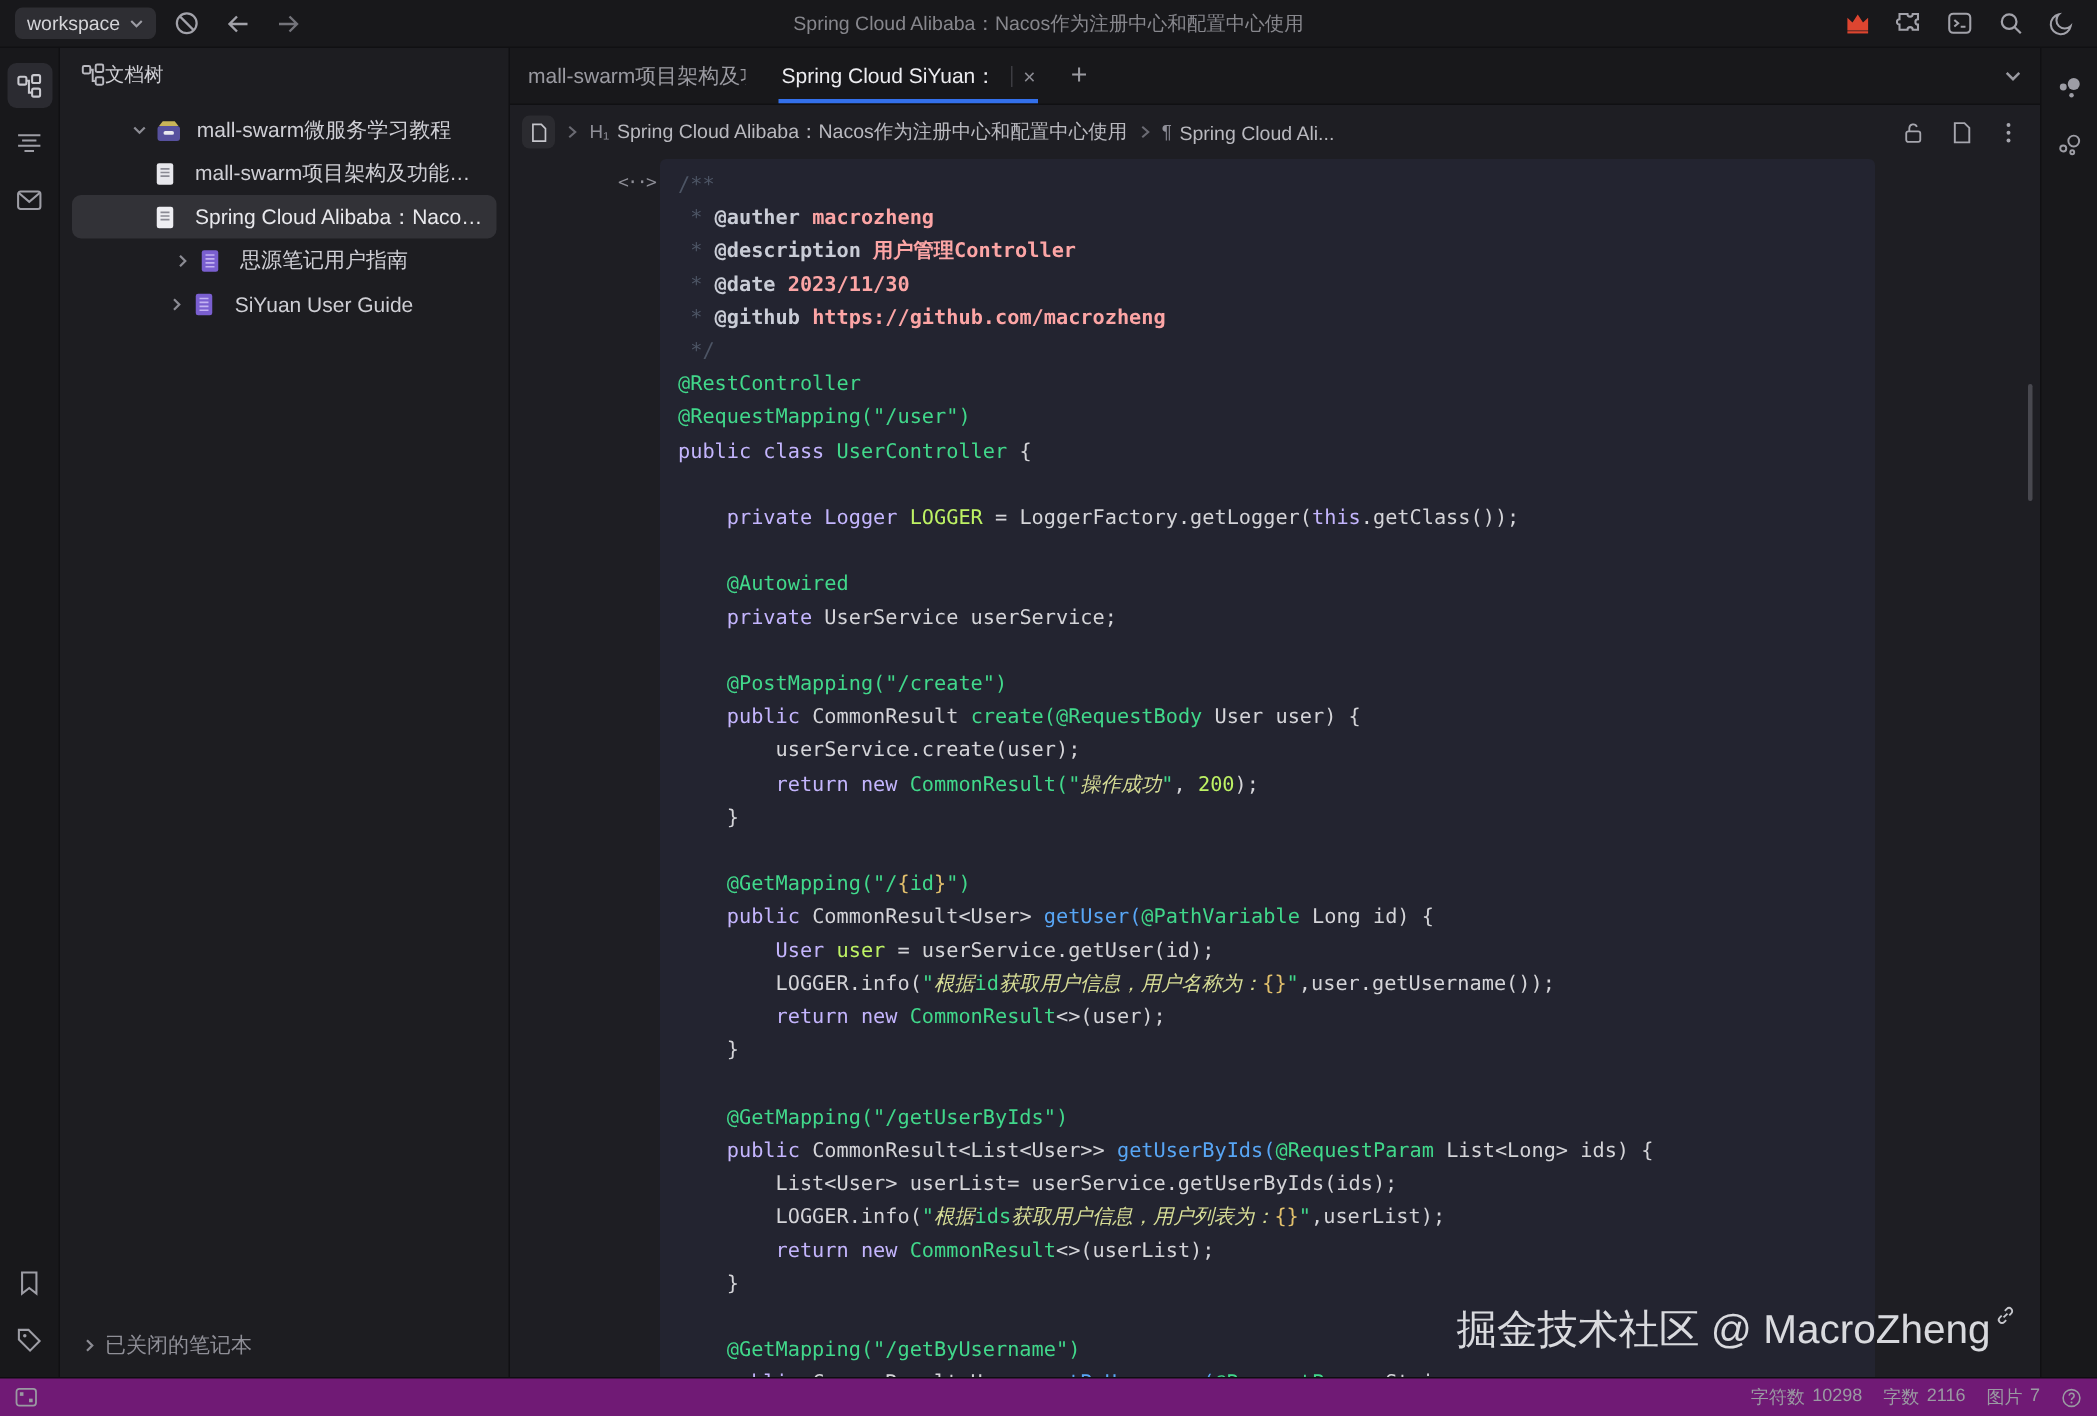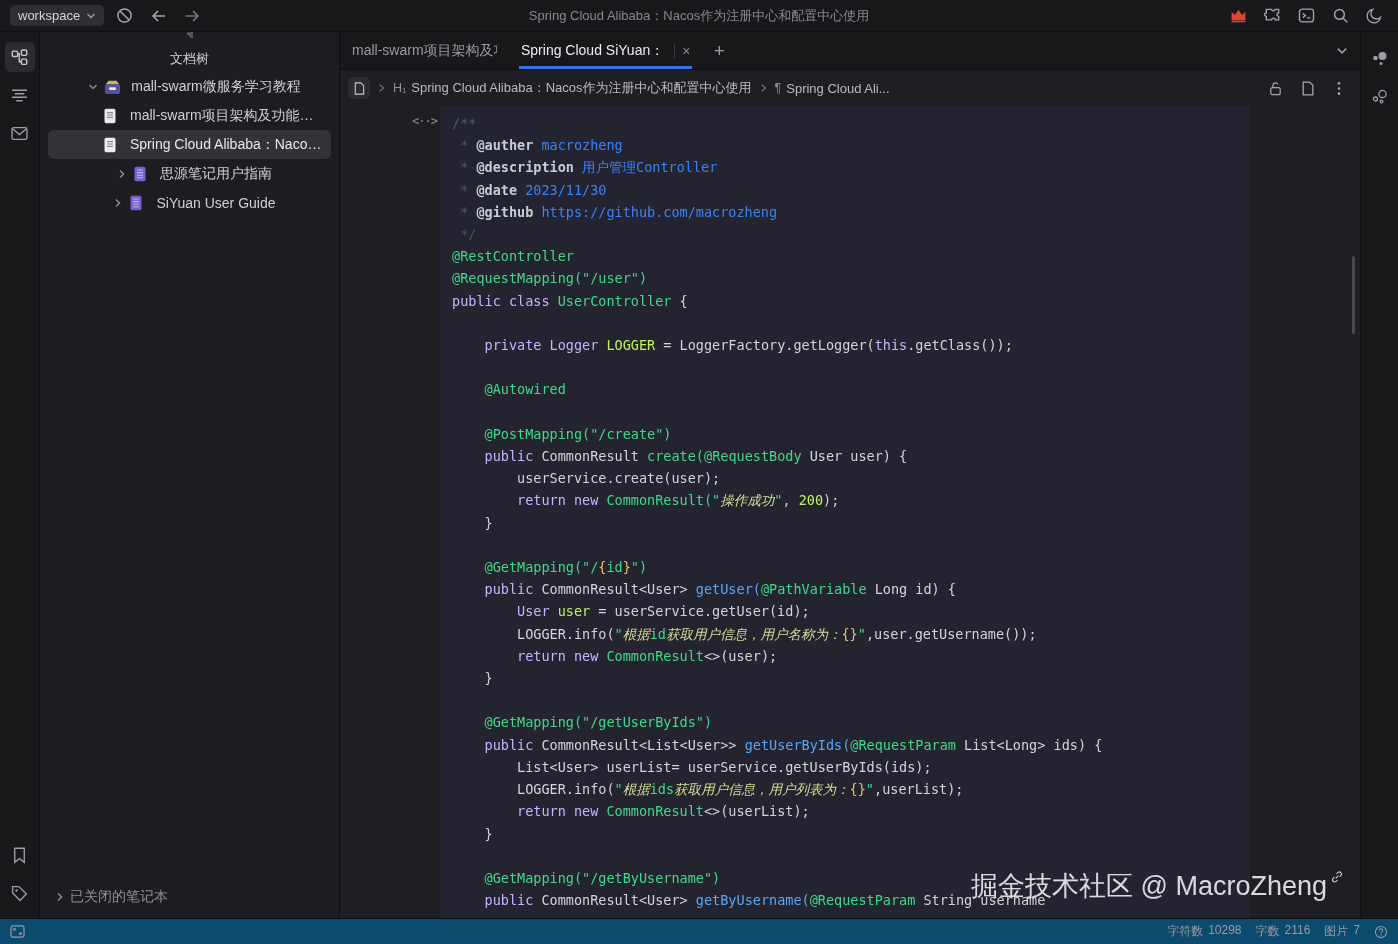--- a/index.html
+++ b/index.html
@@ -25,21 +25,21 @@
   .dock-ic { width:30px; height:30px; display:flex; align-items:center; justify-content:center;
              color:#9d9da5; border-radius:6px; margin:4px 0; cursor:pointer; }
   .dock-ic.active { background:#2b2b31; color:#c9c9cf; }
   .dock-spacer { flex:1; }
   .dock-right { position:absolute; right:0; top:32px; bottom:26px; width:38px; background:#18181b;
                 border-left:1px solid #101013; display:flex; flex-direction:column; align-items:center; padding:8px 0; }
 
   
   .filetree { position:absolute; left:40px; top:32px; bottom:26px; width:300px; background:#1d1d21;
               border-right:1px solid #101013; display:flex; flex-direction:column; }
-  .ft-header { display:flex; align-items:center; gap:12px; height:36px; padding:0 14px; color:#cfcfd4; font-size:13px;flex-direction:column; }
+  .ft-header { display:flex; align-items:center; gap:0; height:36px; padding:0 14px; color:#cfcfd4; font-size:13px; }
   .ft-header svg { color:#b9b9c0; }
   .ft-body { flex:1; padding:4px 8px; }
   .ft-row { display:flex; align-items:center; height:29px; border-radius:6px; color:#cfcfd5;
             font-size:14px; cursor:pointer; padding-right:6px; white-space:nowrap; overflow:hidden;justify-content:center; }
   .ft-row.selected { background:#323237; color:#e8e8ec; }
   .ft-chev { width:22px; display:flex; justify-content:center; color:#8b8b93; flex:0 0 22px; }
   .ft-ind0 { padding-left:10px; } .ft-ind1 { padding-left:55px; }
   .ft-icon { width:18px; margin-right:9px; display:flex; flex:0 0 18px; }
   .ft-label { overflow:hidden; text-overflow:ellipsis; }
   .ft-footer { height:34px; display:flex; align-items:center; color:#8f8f97; font-size:14px;
@@ -72,37 +72,37 @@
               color:#a6a6ae; border-radius:4px; cursor:pointer; }
 
   .content { flex:1; position:relative; overflow:hidden; }
   .gutter-ic { position:absolute; left:72px; top:8px; color:#8f8f97; font-size:12px;
                font-family:"DejaVu Sans Mono", monospace; letter-spacing:-1px; cursor:pointer; }
   .codeblock { position:absolute; left:100px; top:0; width:810px; bottom:-40px; background:#232430;
                border-radius:4px; padding:6px 12px; cursor:text; }
   .code-line { font-family:"DejaVu Sans Mono", monospace; font-size:13.5px; line-height:22.2px;
                white-space:pre; color:#d4d4d8; }
   .tk-c  { color:#4d5565; }
-  .tk-cv { color:#3b82f6; }
+  .tk-cv { color:#fca5a5;font-weight:bold; }
   .tk-t  { color:#c9ccd6; font-weight:bold;margin-top:19px; }
   .tk-g  { color:#41d88b; }
   .tk-gc { color:#d7dd96;font-style:italic; }
   .tk-y  { color:#e2c06c; }
   .tk-p  { color:#c4b5fd; }
   .tk-m  { color:#bef264; }
   .tk-b  { color:#58a6f5; }
   .tk-w  { color:#d4d4d8; }
   .scroll-thumb { position:absolute; right:5px; top:150px; width:3px; height:78px; background:#48484f; border-radius:2px; cursor:pointer; }
 
   .watermark { position:absolute; right:16px; bottom:14px; color:#e3e4e8; font-size:27px;
                display:flex; align-items:flex-start; gap:3px; opacity:.95; pointer-events:none; }
   .wm-link { margin-top:2px; color:#d0d1d6; }
 
   
-  .statusbar { position:absolute; left:0; right:0; bottom:0; height:26px; background:#0c4a6e;
+  .statusbar { position:absolute; left:0; right:0; bottom:0; height:26px; background:#701a75;
                border-top:1px solid #0e0e10; display:flex; align-items:center; padding:0 10px;
                color:#9a9aa2; font-size:12px; }
   .sb-right { margin-left:auto; display:flex; align-items:center; gap:14px; }
   .sb-pair { display:flex; gap:5px; }
   .sb-help { display:flex; color:#9a9aa2; cursor:pointer; }
   svg { display:block; }
 </style>
 </head>
 <body>
 
@@ -362,20 +362,21 @@
           <div class="code-line"><span class="tk-c"> * </span><span class="tk-t">@date</span><span class="tk-cv"> 2023/11/30</span></div>
           <div class="code-line"><span class="tk-c"> * </span><span class="tk-t">@github</span><span class="tk-cv"> https://github.com/macrozheng</span></div>
           <div class="code-line"><span class="tk-c"> */</span></div>
           <div class="code-line"><span class="tk-g">@RestController</span></div>
           <div class="code-line"><span class="tk-g">@RequestMapping("/user")</span></div>
           <div class="code-line"><span class="tk-p">public class </span><span class="tk-g">UserController </span><span class="tk-w">{</span></div>
           <div class="code-line">&nbsp;</div>
           <div class="code-line"><span class="tk-w">    </span><span class="tk-p">private Logger </span><span class="tk-m">LOGGER </span><span class="tk-w">= LoggerFactory.getLogger(</span><span class="tk-p">this</span><span class="tk-w">.getClass());</span></div>
           <div class="code-line">&nbsp;</div>
           <div class="code-line"><span class="tk-w">    </span><span class="tk-g">@Autowired</span></div>
+          <div class="code-line"><span class="tk-w">    </span><span class="tk-p">private </span><span class="tk-w">UserService userService;</span></div>
           <div class="code-line">&nbsp;</div>
           <div class="code-line"><span class="tk-w">    </span><span class="tk-g">@PostMapping("/create")</span></div>
           <div class="code-line"><span class="tk-w">    </span><span class="tk-p">public </span><span class="tk-w">CommonResult </span><span class="tk-g">create(</span><span class="tk-g">@RequestBody </span><span class="tk-w">User user) {</span></div>
           <div class="code-line"><span class="tk-w">        userService.create(user);</span></div>
           <div class="code-line"><span class="tk-w">        </span><span class="tk-p">return new </span><span class="tk-g">CommonResult("</span><span class="tk-gc">操作成功</span><span class="tk-g">"</span><span class="tk-w">, </span><span class="tk-m">200</span><span class="tk-w">);</span></div>
           <div class="code-line"><span class="tk-w">    }</span></div>
           <div class="code-line">&nbsp;</div>
           <div class="code-line"><span class="tk-w">    </span><span class="tk-g">@GetMapping("/</span><span class="tk-y">{</span><span class="tk-g">id</span><span class="tk-y">}</span><span class="tk-g">")</span></div>
           <div class="code-line"><span class="tk-w">    </span><span class="tk-p">public </span><span class="tk-w">CommonResult&lt;User&gt; </span><span class="tk-b">getUser(</span><span class="tk-g">@PathVariable </span><span class="tk-w">Long id) {</span></div>
           <div class="code-line"><span class="tk-w">        </span><span class="tk-p">User </span><span class="tk-m">user </span><span class="tk-w">= userService.getUser(id);</span></div>

